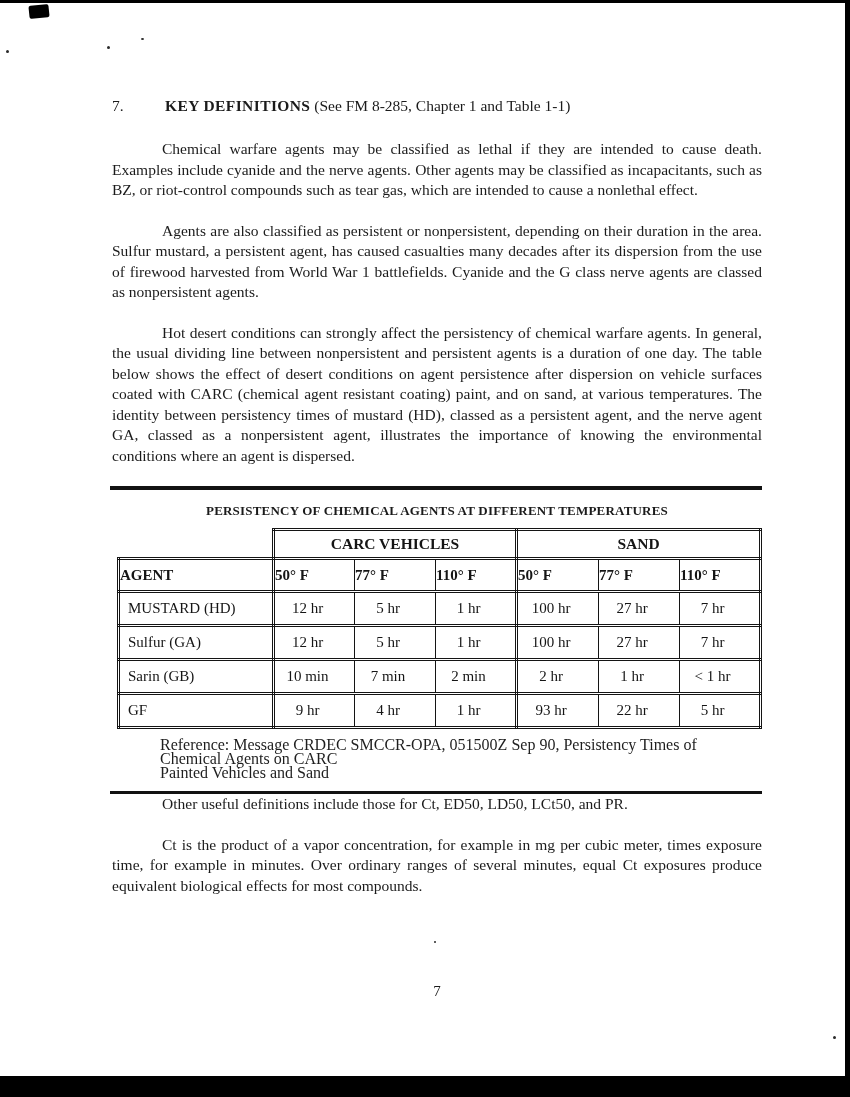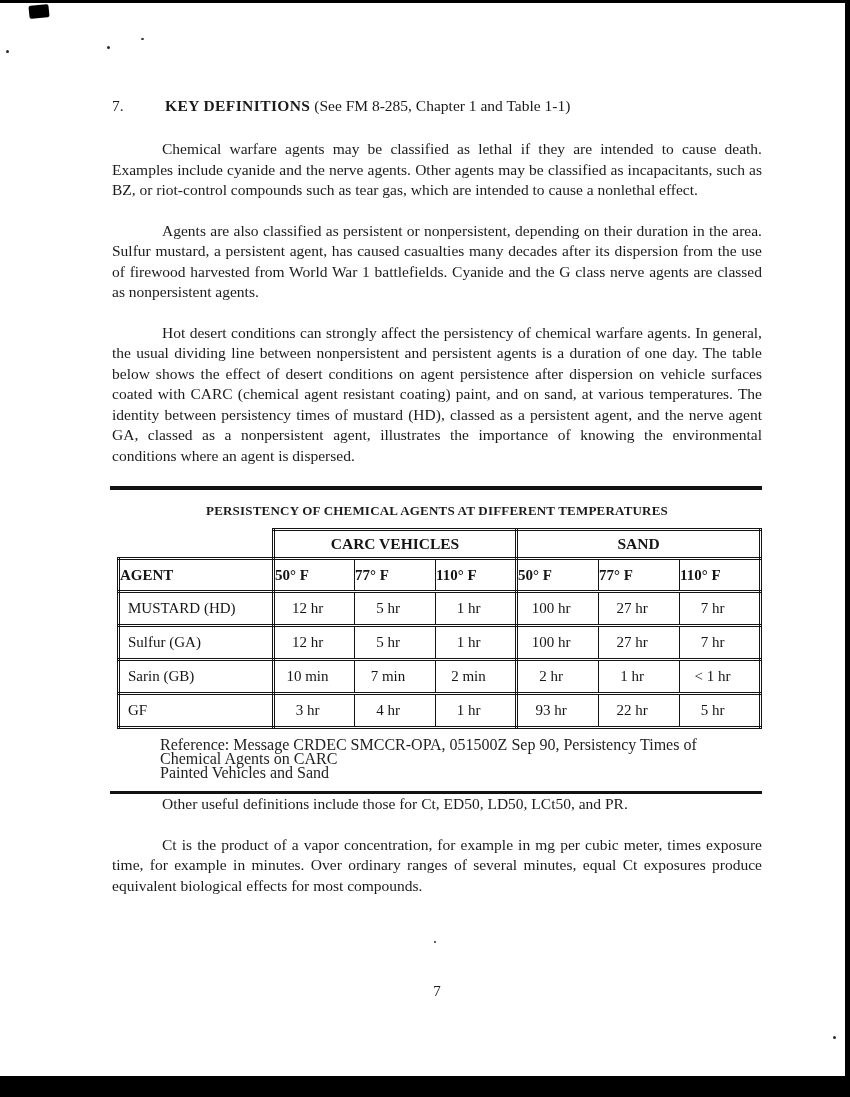--- a/index.html
+++ b/index.html
@@ -142,21 +142,21 @@
         <td class="agent dbl-l dbl-r">Sarin (GB)</td>
         <td class="val">10 min</td>
         <td class="val">7 min</td>
         <td class="val dbl-r">2 min</td>
         <td class="val">2 hr</td>
         <td class="val">1 hr</td>
         <td class="val dbl-r">&lt; 1 hr</td>
       </tr>
       <tr class="data-row">
         <td class="agent dbl-l dbl-r">GF</td>
-        <td class="val">3 hr</td>
+        <td class="val">9 hr</td>
         <td class="val">4 hr</td>
         <td class="val dbl-r">1 hr</td>
         <td class="val">93 hr</td>
         <td class="val">22 hr</td>
         <td class="val dbl-r">5 hr</td>
       </tr>
     </tbody>
       </table>
 
     <div class="reference"><span>Reference:  Message CRDEC SMCCR-OPA, 051500Z Sep 90, Persistency Times of Chemical Agents on CARC</span><br><span>Painted Vehicles and Sand</span></div>

